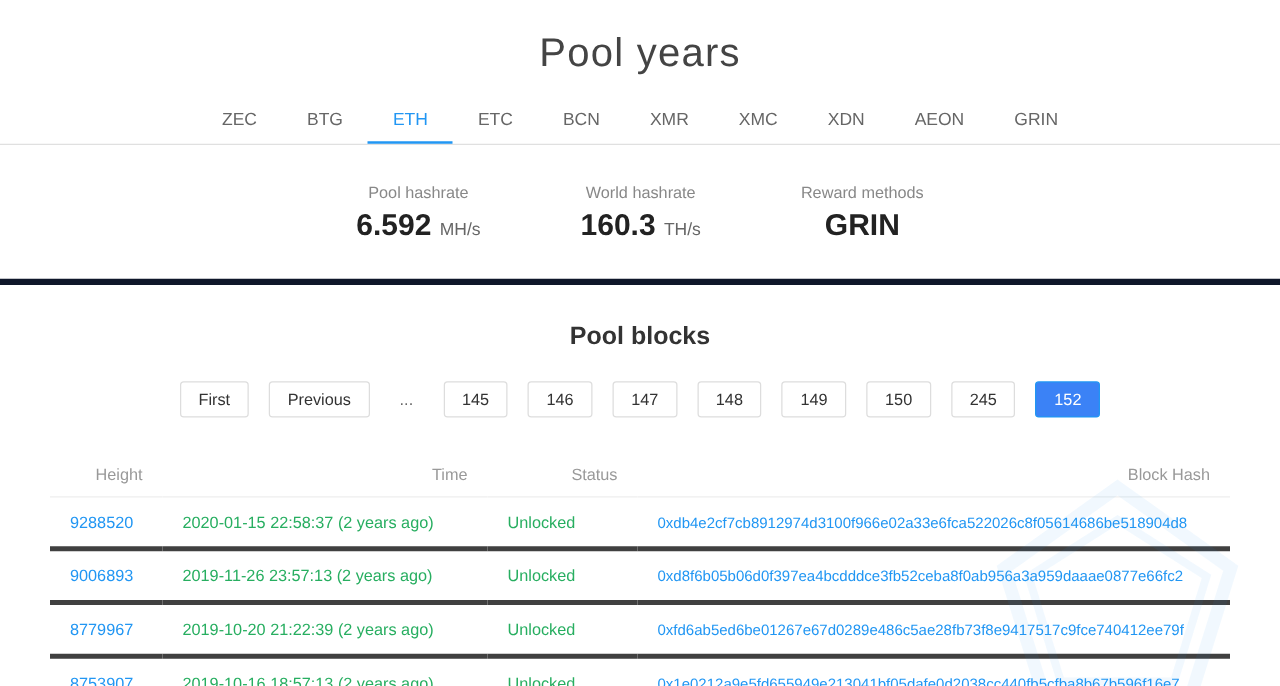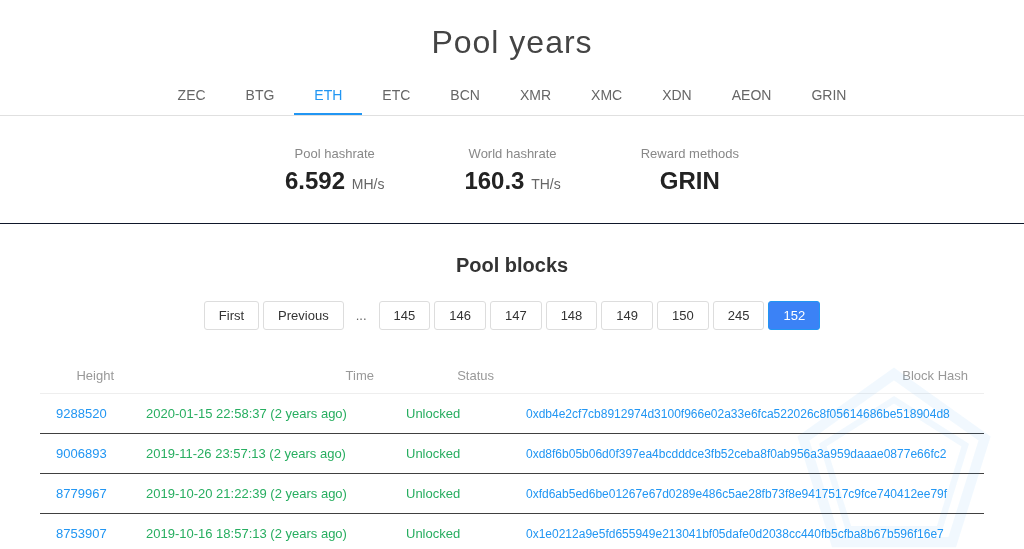--- a/index.html
+++ b/index.html
@@ -39,21 +39,21 @@
     .nav-tab.active {
       color: #2196f3;
       border-bottom: 2px solid #2196f3;
     }
 
     .stats-section {
       display: flex;
       justify-content: center;
       gap: 80px;
       padding: 30px 0 28px;
-      border-bottom: 1px solid #0f172a;
+      border-bottom: 5px solid #0f172a;
     }
 
     .stat-item {
       text-align: center;
     }
 
     .stat-label {
       color: #888;
       font-size: 13px;
       margin-bottom: 6px;
@@ -80,21 +80,21 @@
       text-align: center;
       font-size: 20px;
       font-weight: 600;
       color: #333;
       margin-bottom: 24px;
     }
 
     .pagination {
       display: flex;
       justify-content: center;
-      gap: 4px;
+      gap: 16px;
       margin-bottom: 28px;
       align-items: center;
     }
 
     .page-btn {
       padding: 6px 14px;
       border: 1px solid #ddd;
       background: #fff;
       color: #333;
       cursor: pointer;
@@ -129,21 +129,21 @@
       padding: 10px 16px;
       text-align: right;
       color: #999;
       font-weight: 400;
       font-size: 13px;
     }
 
     td {
       padding: 12px 16px;
       font-size: 13px;
-      border-bottom: 1px solid #404040;
+      border-bottom: 4px solid #404040;
     }
 
     .col-height {
       color: #2196f3;
       font-weight: 500;
       width: 90px;
     }
 
     .col-time {
       color: #27ae60;

